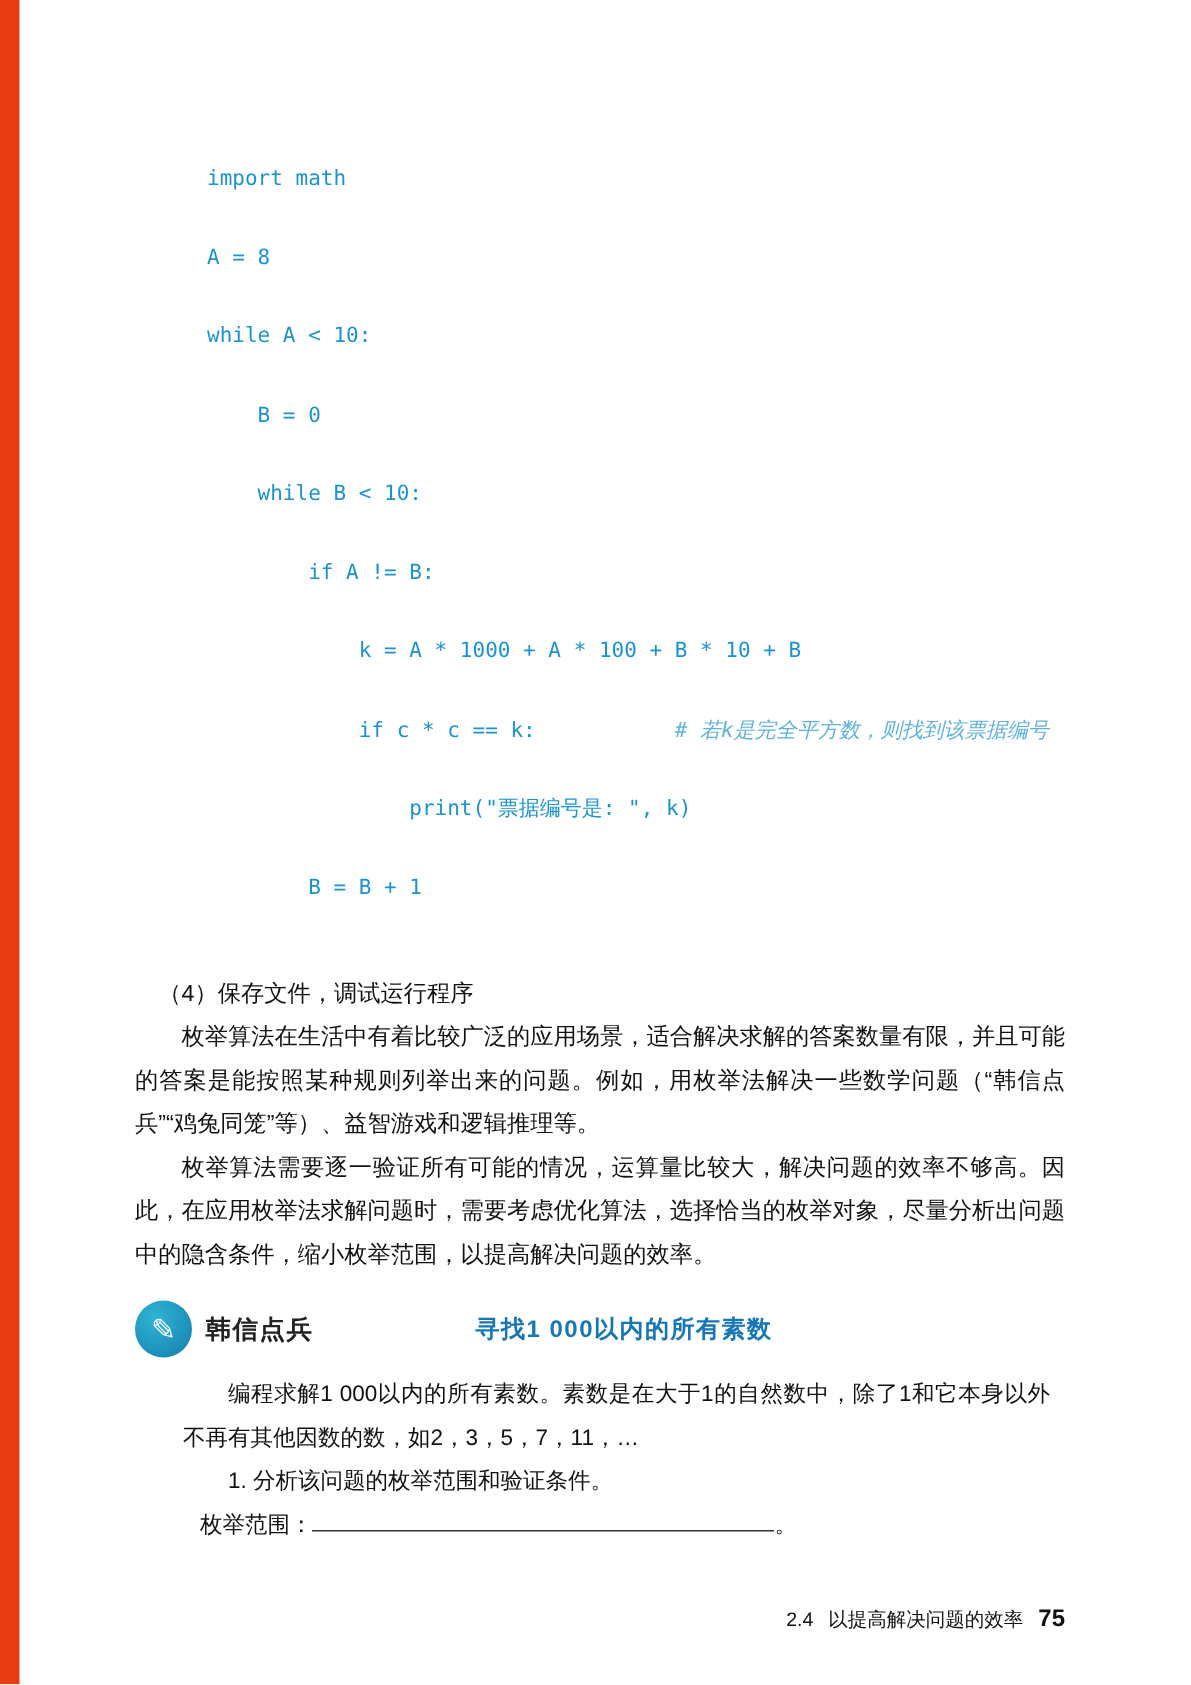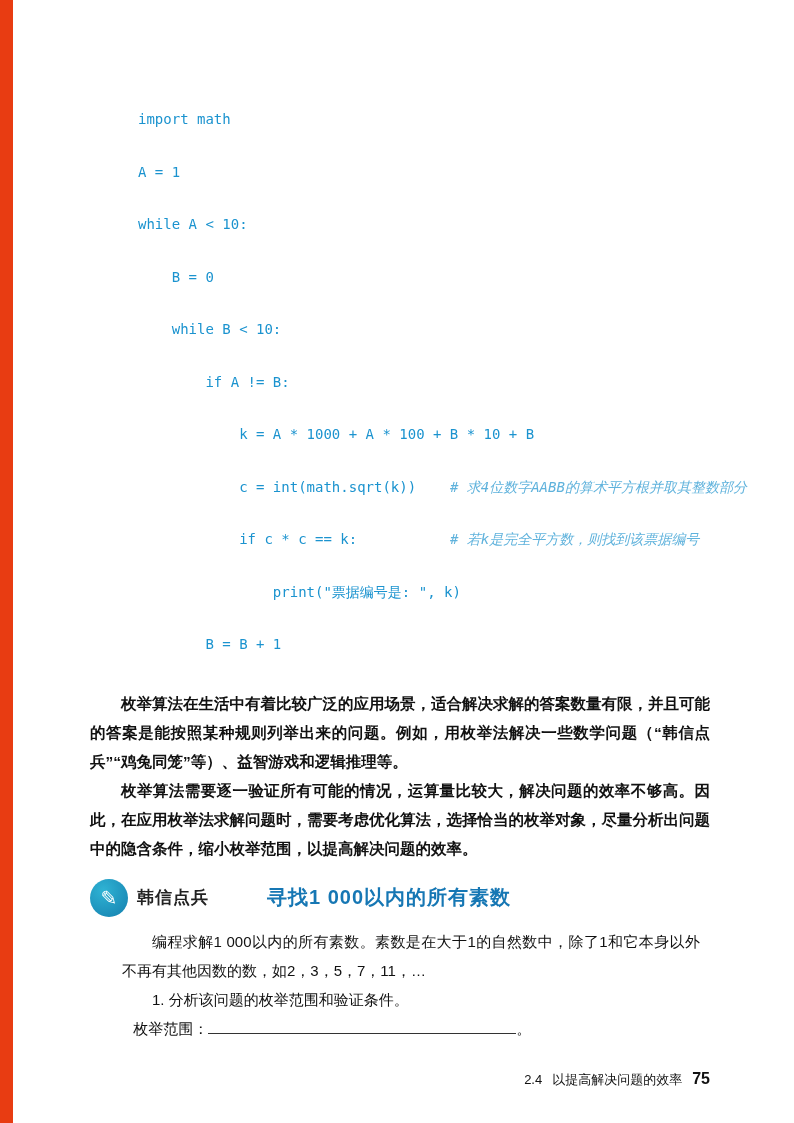--- a/index.html
+++ b/index.html
@@ -39,42 +39,41 @@
     text-indent:1em;
     color:#111;
   }
   .para{
     font-size:15.5px;
     line-height:29px;
     text-align:justify;
     text-indent:2em;
     color:#111;
     margin:0;
-    font-weight:bold;
   }
   
   .activity{margin-top:16px;}
   .activity-head{
     display:flex;align-items:center;
   }
   .activity-icon{
     width:38px;height:38px;border-radius:50%;
     background:radial-gradient(circle at 35% 30%, #2fb3d4, #147fae);
     color:#ffffff;
     display:flex;align-items:center;justify-content:center;
     font-size:20px;
     flex:0 0 auto;
   }
   .activity-label{
     font-size:17px;font-weight:bold;color:#222;
     margin-left:9px;letter-spacing:1px;
   }
   .activity-title{
-    font-size:20px;font-weight:bold;color:#1677b4;
-    margin-left:58px;letter-spacing:1px;
+    font-size:16px;font-weight:bold;color:#1677b4;
+    margin-left:108px;letter-spacing:1px;
   }
   .activity-body{
     margin-left:32px;margin-top:10px;width:578px;
     font-size:15px;line-height:29px;color:#111;
   }
   .activity-body .line{text-align:justify;}
   .indent2{text-indent:2em;}
   .blank-row{text-indent:0.75em;}
   .blank-line{
     display:inline-block;
@@ -94,32 +93,32 @@
 </head>
 <body>
 
 <div class="page">
   <div class="edge-bar"></div>
 
   <div class="content">
 
     <div class="code-block">
       <div class="code-line"><span>import math</span><span class="code-comment"></span></div>
-      <div class="code-line"><span>A = 1</span><span class="code-comment"></span></div>
+      <div class="code-line"><span>A = 8</span><span class="code-comment"></span></div>
       <div class="code-line"><span>while A &lt; 10:</span><span class="code-comment"></span></div>
       <div class="code-line"><span>    B = 0</span><span class="code-comment"></span></div>
       <div class="code-line"><span>    while B &lt; 10:</span><span class="code-comment"></span></div>
       <div class="code-line"><span>        if A != B:</span><span class="code-comment"></span></div>
       <div class="code-line"><span>            k = A * 1000 + A * 100 + B * 10 + B</span><span class="code-comment"></span></div>
-      <div class="code-line"><span>            c = int(math.sqrt(k))    </span><span class="code-comment"># 求4位数字AABB的算术平方根并取其整数部分</span></div>
       <div class="code-line"><span>            if c * c == k:           </span><span class="code-comment"># 若k是完全平方数，则找到该票据编号</span></div>
       <div class="code-line"><span>                print("票据编号是: ", k)</span><span class="code-comment"></span></div>
       <div class="code-line"><span>        B = B + 1</span><span class="code-comment"></span></div>
     </div>
 
+    <div class="step-heading">（4）保存文件，调试运行程序</div>
     <p class="para">枚举算法在生活中有着比较广泛的应用场景，适合解决求解的答案数量有限，并且可能的答案是能按照某种规则列举出来的问题。例如，用枚举法解决一些数学问题（“韩信点兵”“鸡兔同笼”等）、益智游戏和逻辑推理等。</p>
     <p class="para">枚举算法需要逐一验证所有可能的情况，运算量比较大，解决问题的效率不够高。因此，在应用枚举法求解问题时，需要考虑优化算法，选择恰当的枚举对象，尽量分析出问题中的隐含条件，缩小枚举范围，以提高解决问题的效率。</p>
 
     <div class="activity">
       <div class="activity-head">
         <div class="activity-icon">✎</div>
         <div class="activity-label">韩信点兵</div>
         <div class="activity-title">寻找1 000以内的所有素数</div>
       </div>
 

